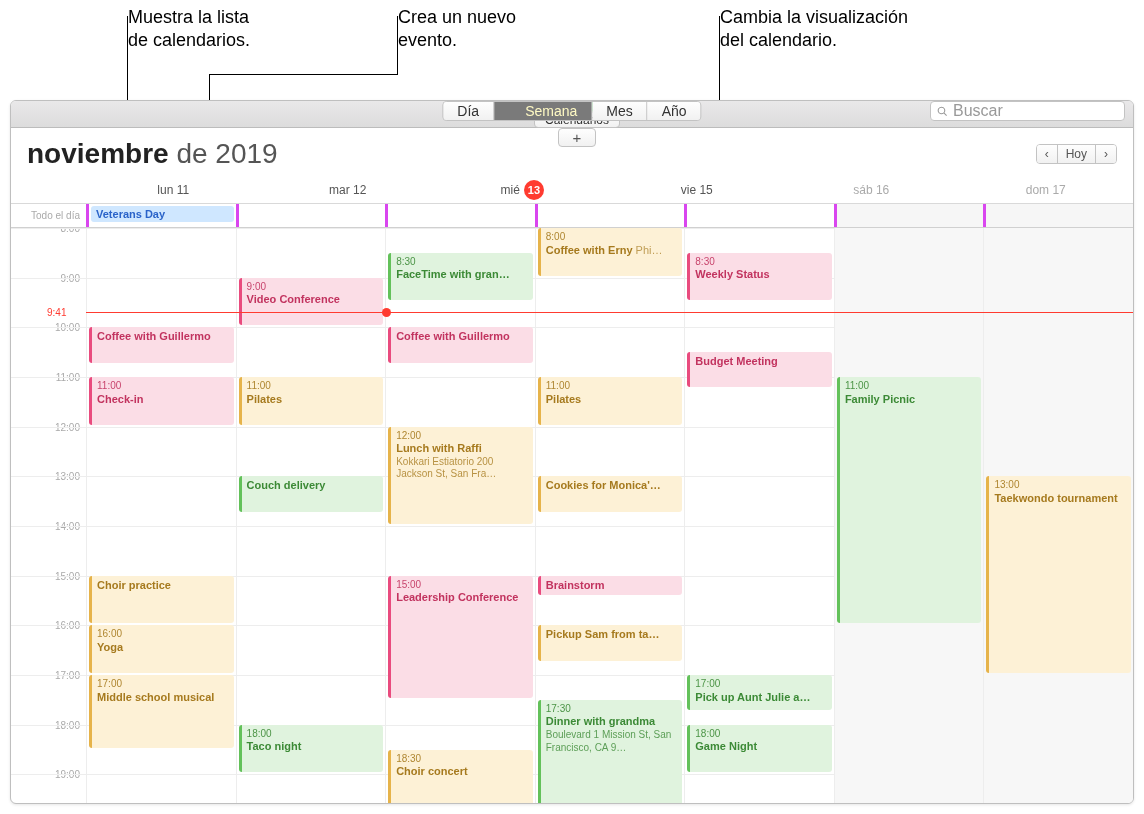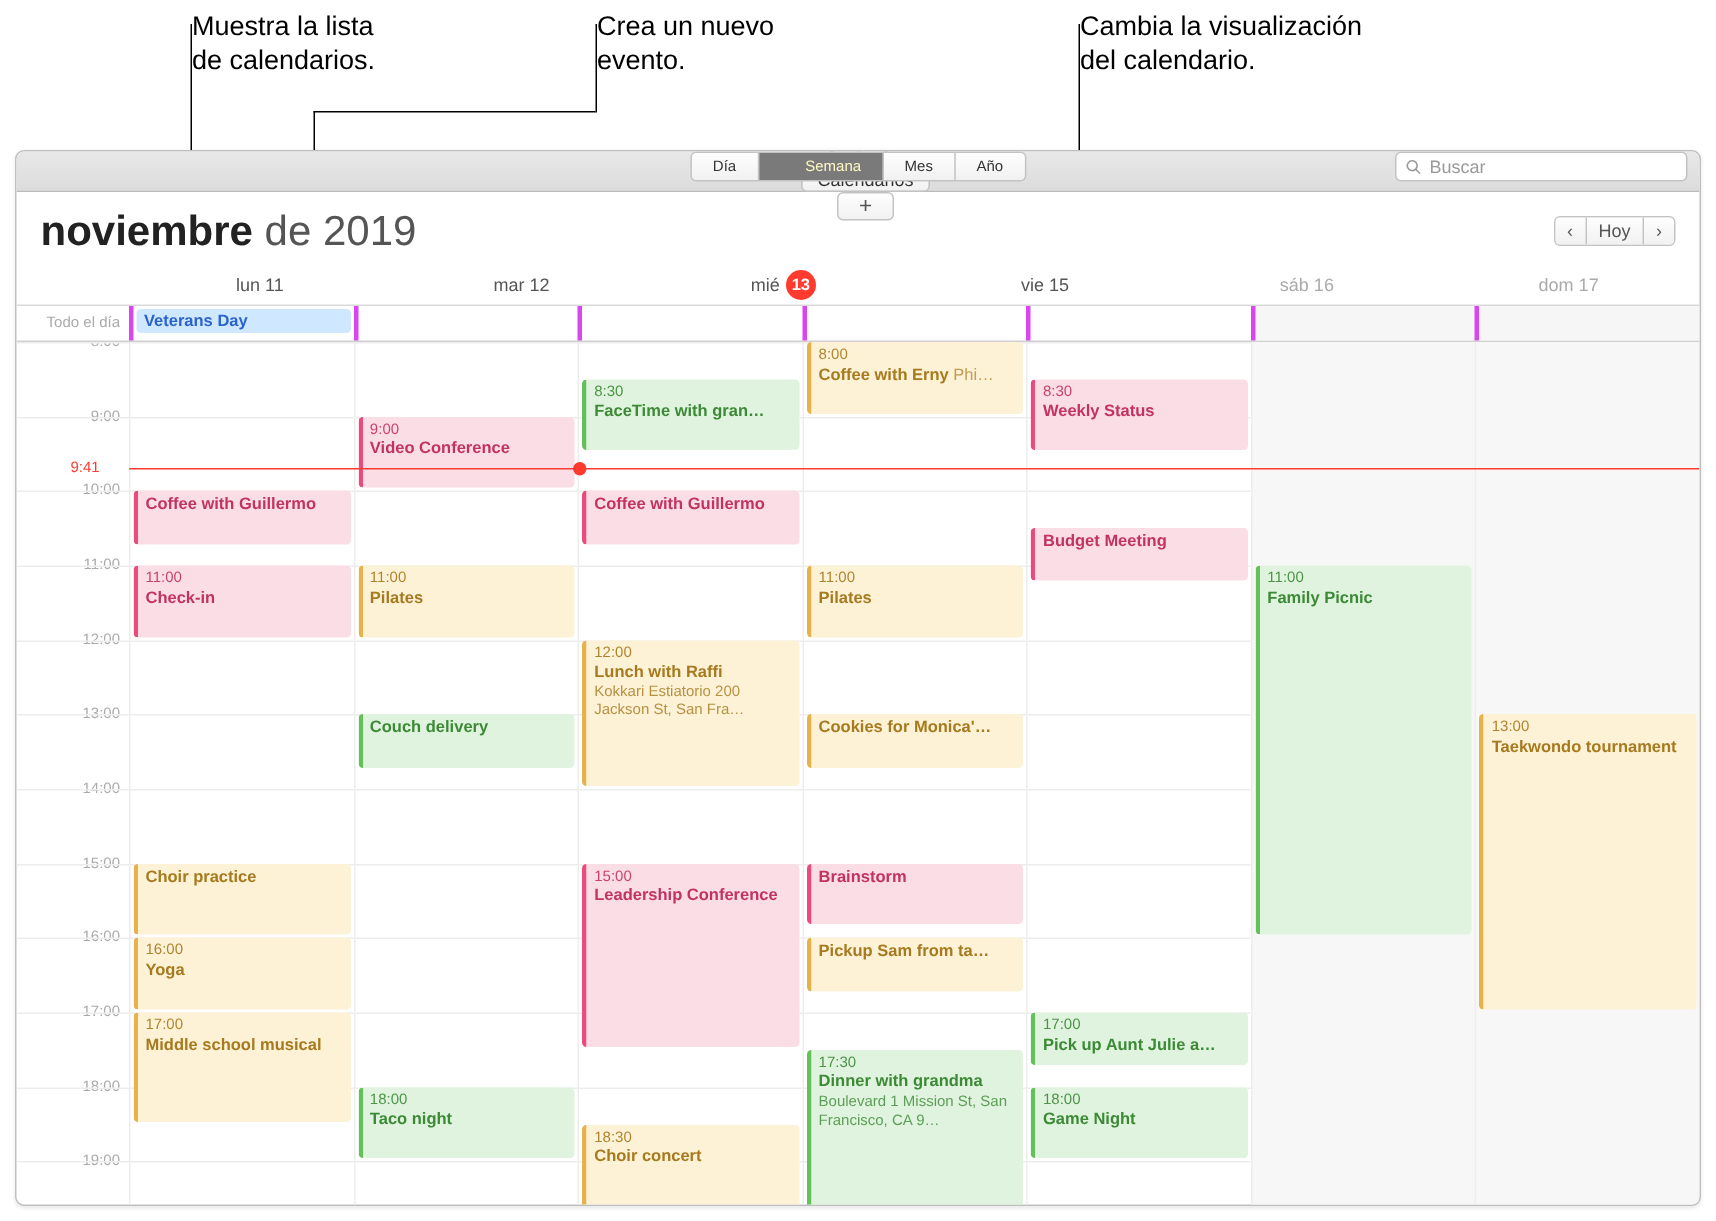--- a/index.html
+++ b/index.html
@@ -76,21 +76,21 @@
   left: 50%;
   transform: translateX(-50%);
   display: flex;
   border: 1px solid #c3c3c3;
   border-radius: 4px;
   overflow: hidden;
   height: 20px;
 }
 .view-seg .seg {
   padding: 0 14px;
-  font-size: 10px;
+  font-size: 14px;
   display:flex; align-items:center;
   background: linear-gradient(#fefefe,#f1f1f1);
   border-right: 1px solid #c3c3c3;
   color:#333;
 }
 .view-seg .seg:last-child { border-right:none; }
 .view-seg .seg.active {
   background: #7a7a7a;
   color: #fef9c3;
   padding-left: 31px;
@@ -99,21 +99,21 @@
   position:absolute;
   right:8px;
   height:20px;
   width:195px;
   border:1px solid #c3c3c3;
   border-radius:4px;
   background:#fff;
   display:flex;
   align-items:center;
   padding:0 6px;
-  font-size:12px;
+  font-size:16px;
   color:#999;
 }
 .search svg { width:11px; height:11px; margin-right:5px; fill:#999;}
 .header {
   display:flex;
   justify-content:space-between;
   align-items:center;
   padding:10px 16px 6px 16px;
 }
 .month-title { font-size:28px; color:#555; font-weight:300;}
@@ -419,21 +419,21 @@
           <div class="t">8:00</div>
           <div class="n">Coffee with Erny  <span style="font-weight:400;opacity:.7">Phi…</span></div>
         </div>
         <div class="ev c-yellow" style="top: 149px; height: 47.6667px;">
           <div class="t">11:00</div>
           <div class="n">Pilates</div>
         </div>
         <div class="ev c-yellow" style="top: 248.333px; height: 35.25px;">
           <div class="n">Cookies for Monica'…</div>
         </div>
-        <div class="ev c-pink" style="top: 347.667px; height: 40px;">
+        <div class="ev c-pink" style="top: 347.667px; height: 19px;">
           <div class="n">Brainstorm</div>
         </div>
         <div class="ev c-yellow" style="top: 397.333px; height: 35.25px;">
           <div class="n">Pickup Sam from ta…</div>
         </div>
         <div class="ev c-green" style="top: 471.833px; height: 122.167px;">
           <div class="t">17:30</div>
           <div class="n">Dinner with grandma</div>
           <div class="loc">Boulevard 1 Mission St, San Francisco, CA  9…</div>
         </div>

